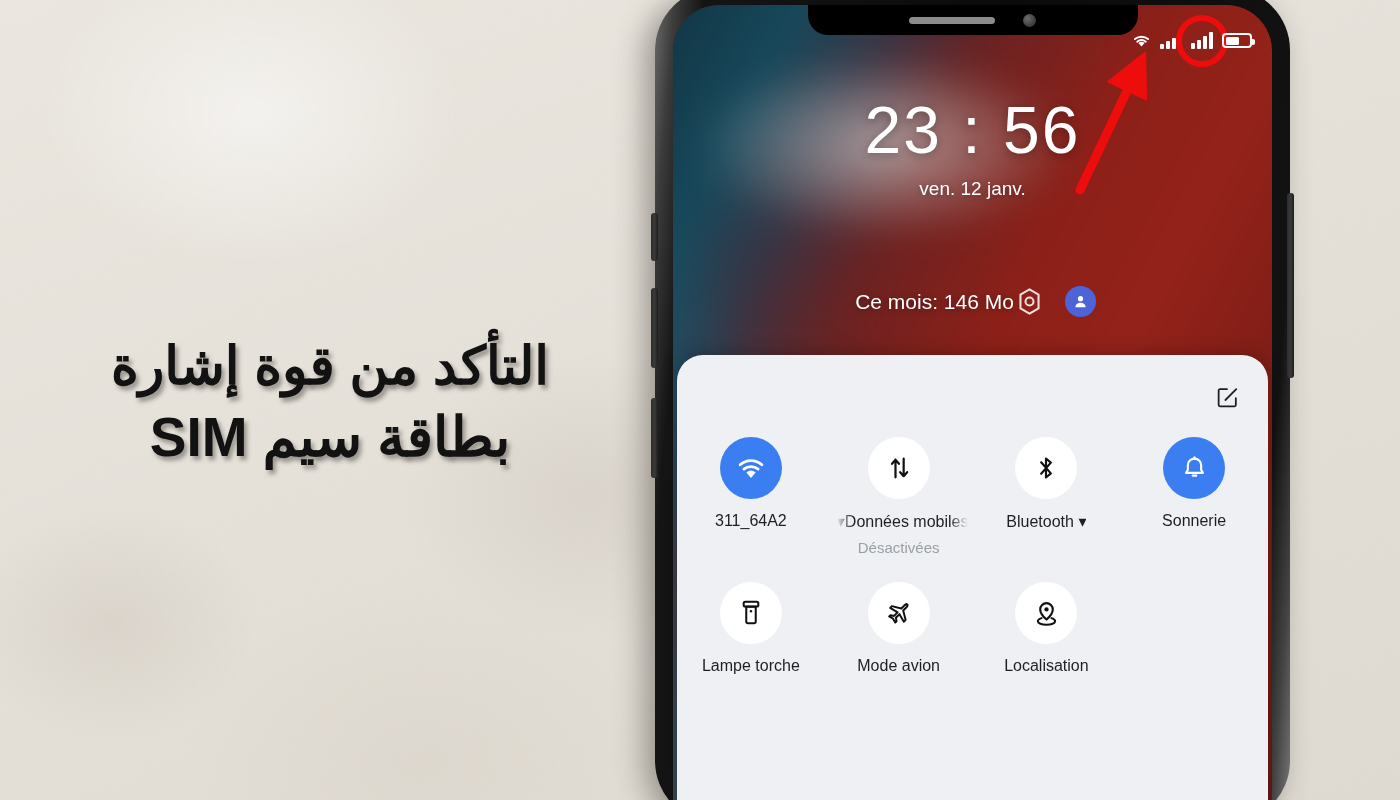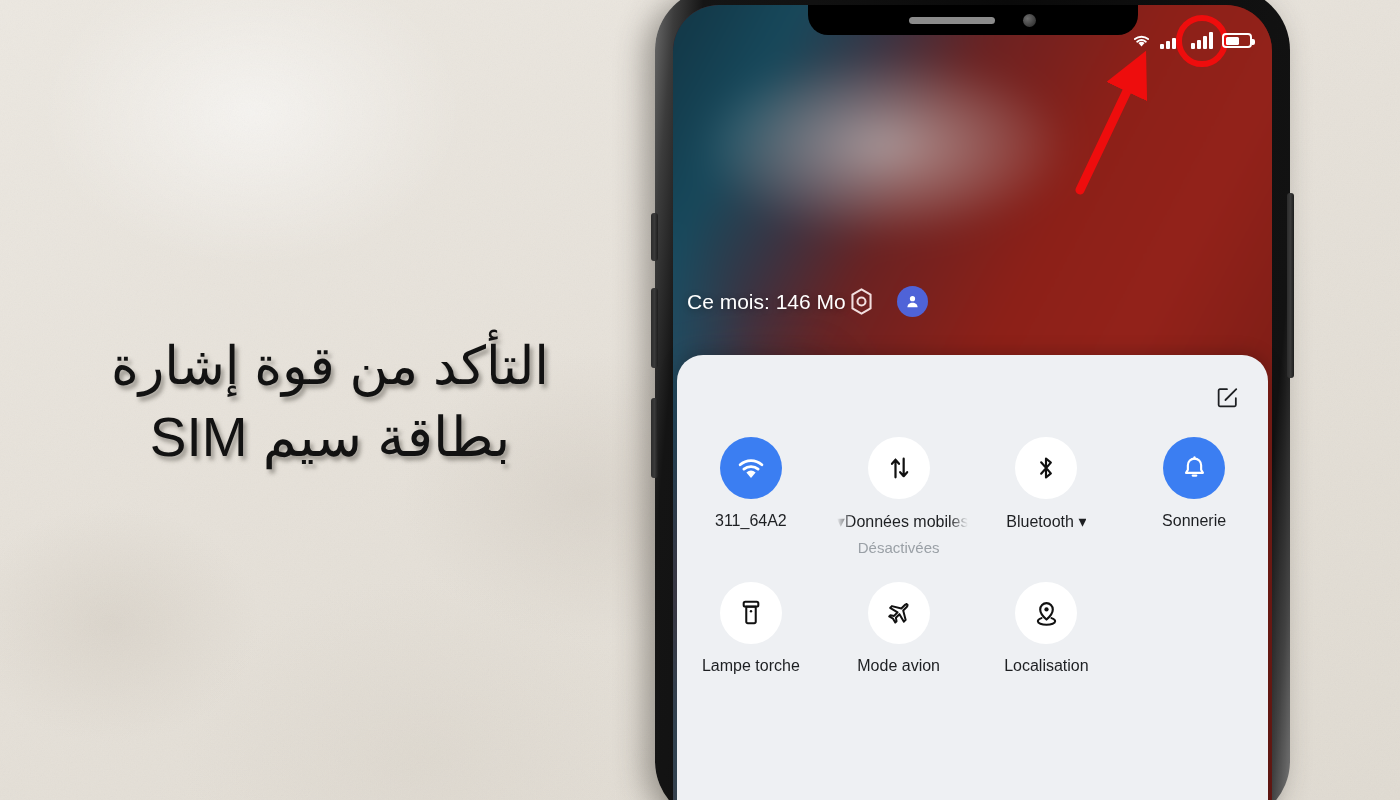--- a/index.html
+++ b/index.html
@@ -26,21 +26,21 @@
   }
 
   
   #caption {
     position: absolute;
     left: 40px; top: 330px;
     width: 580px;
     text-align: center;
     direction: rtl;
     color: #121212;
-    font-weight: normal;
+    font-weight: bold;
     line-height: 1.34;
     text-shadow: 3px 4px 4px rgba(90,85,78,.55);
   }
   .cap-line { font-size: 53px; white-space: nowrap; }
   .cap-line.l2 { font-size: 55px; }
 
   
   #phone {
     position: absolute;
     left: 655px; top: -12px;
@@ -144,21 +144,21 @@
     text-shadow: 0 2px 10px rgba(0,0,0,.30);
   }
   #date {
     margin-top: 10px; font-size: 19px; font-weight: 400;
     text-shadow: 0 1px 6px rgba(0,0,0,.35);
   }
 
   
   #data-row {
     position: absolute; left: 0; right: 0; top: 298px;
-    display: flex; align-items: center; justify-content: flex-start;
+    display: flex; align-items: center; justify-content: center;
     padding: 0 26px 0 32px; z-index: 4;
   }
   #data-usage { color: #fff; font-size: 21px; text-shadow: 0 1px 6px rgba(0,0,0,.35); }
   #data-icons { display: flex; align-items: center; gap: 20px; }
   #avatar {
     width: 31px; height: 31px; border-radius: 50%;
     background: #4f63d8;
     display: flex; align-items: center; justify-content: center;
   }
 
@@ -258,20 +258,24 @@
           </span>
           <span id="sig-circle"></span>
         </span>
 
         <span id="battery">
           <span id="batt-fill" style="width: 58%;"></span>
         </span>
       </div>
     </div>
 
+    <div id="clock-block">
+      <div id="clock">23 : 56</div>
+      <div id="date">ven. 12 janv.</div>
+    </div>
 
     <div id="data-row">
       <div id="data-usage">Ce mois: 146 Mo</div>
       <div id="data-icons">
         <svg width="31" height="31" viewBox="0 0 24 24">
           <path d="M12 2.6l7 4v10.8l-7 4-7-4V6.6z" fill="none" stroke="#f2dede" stroke-width="1.6" stroke-linejoin="round"></path>
           <circle cx="12" cy="12" r="3.1" fill="none" stroke="#f2dede" stroke-width="1.6"></circle>
         </svg>
         <span id="avatar">
           <svg width="17" height="17" viewBox="0 0 24 24">

